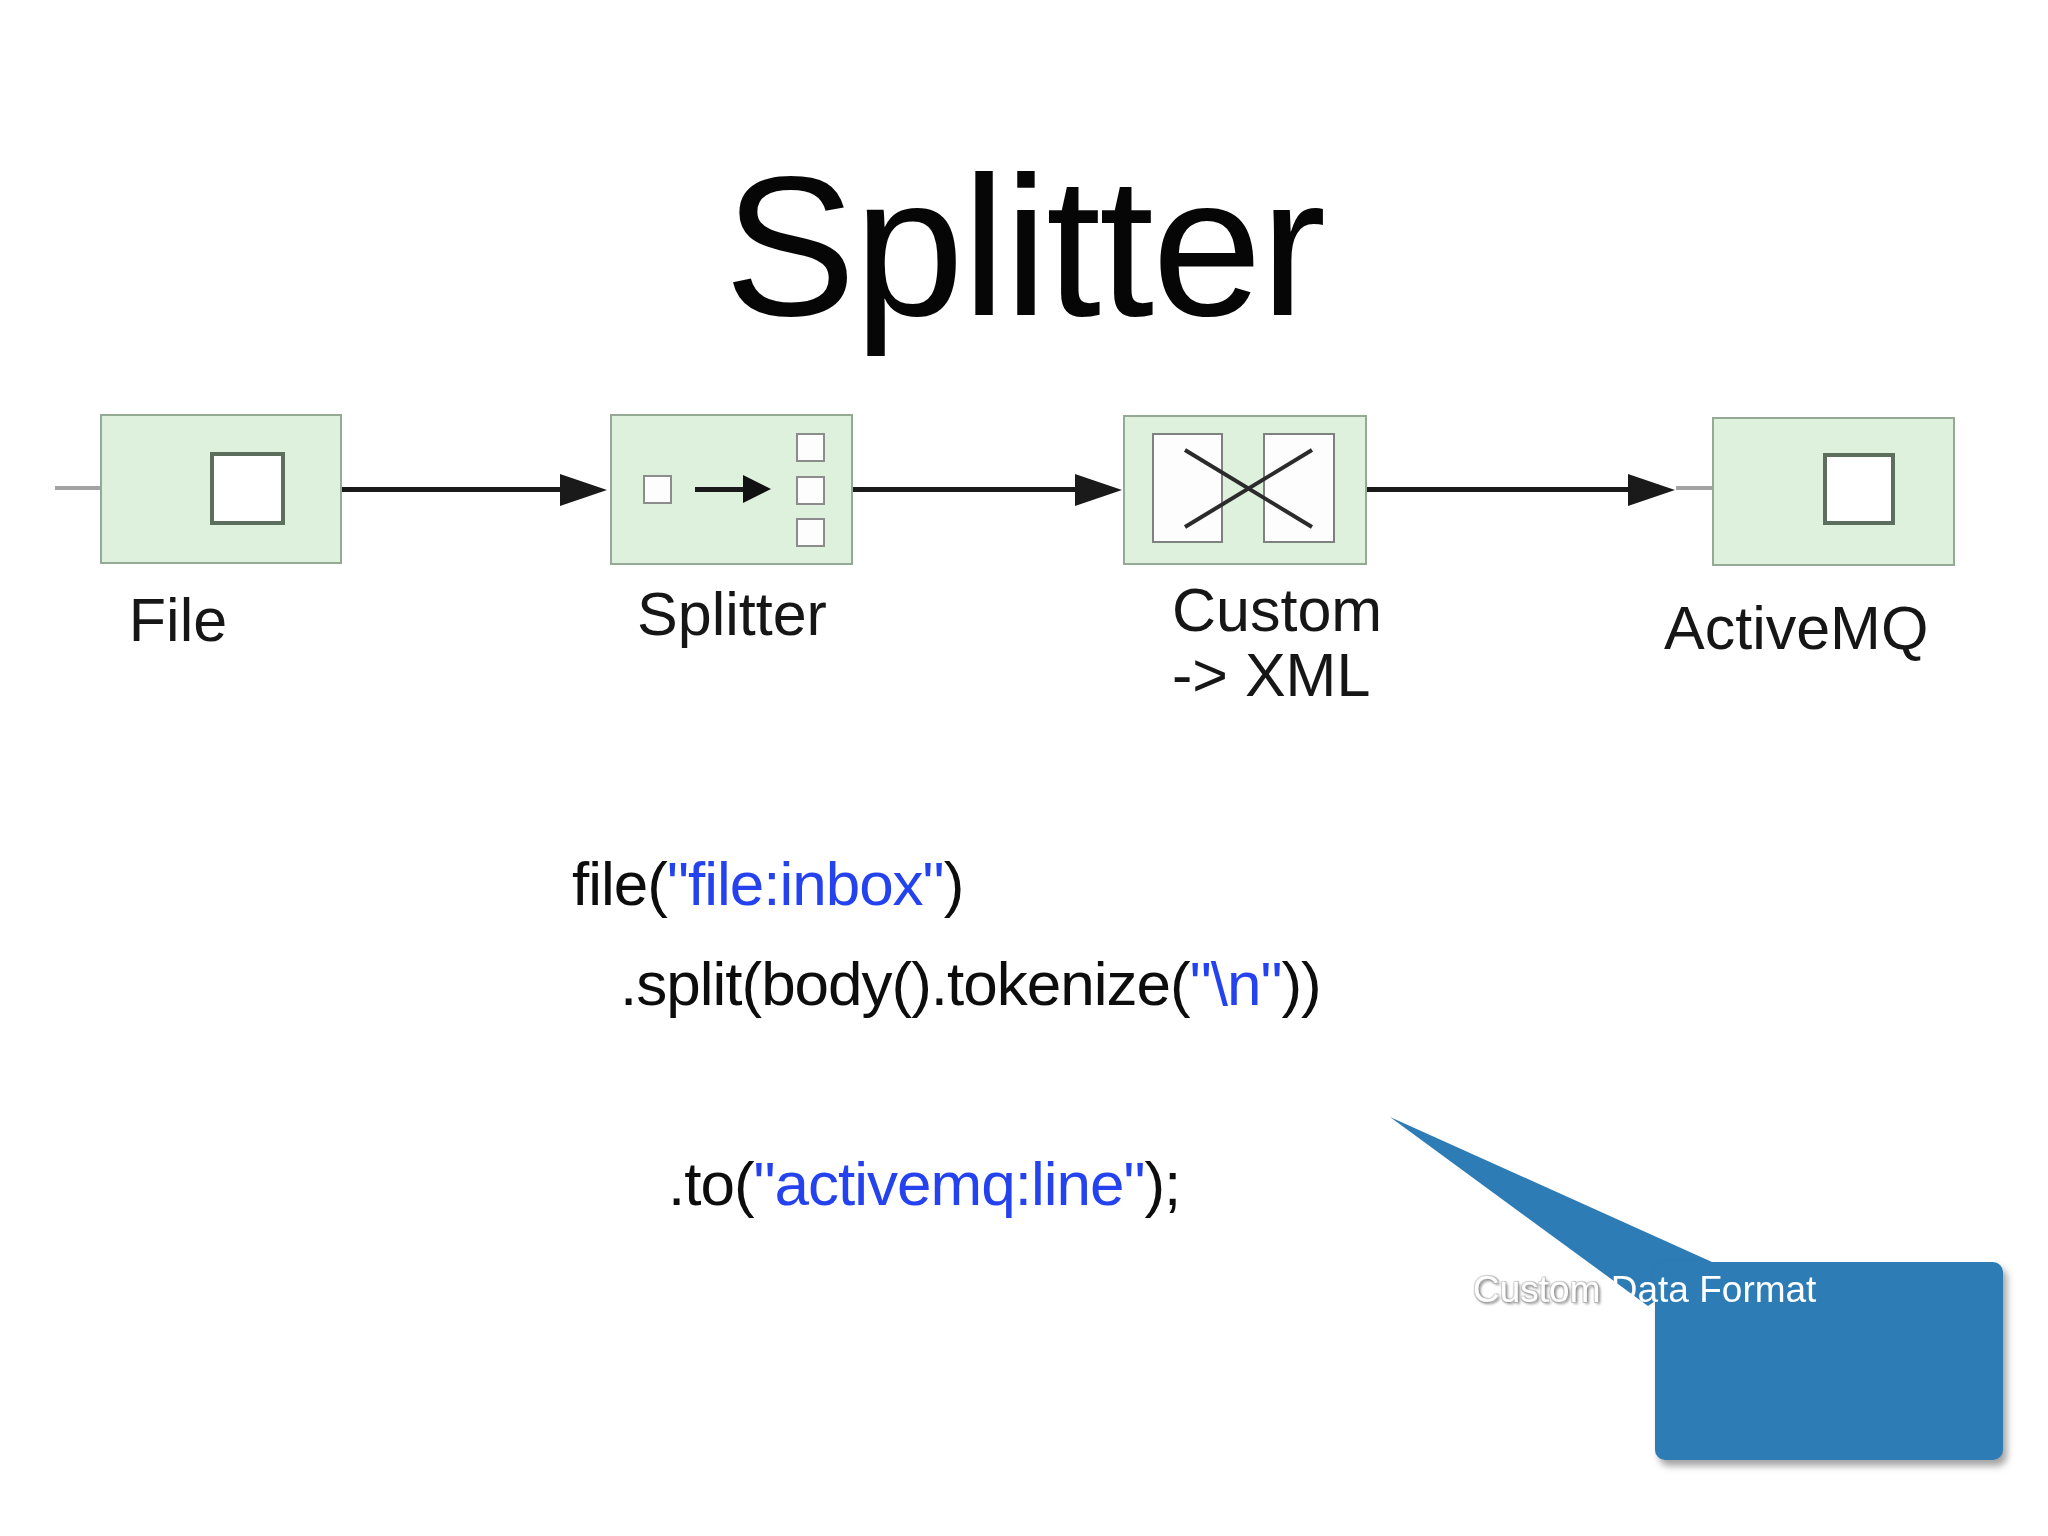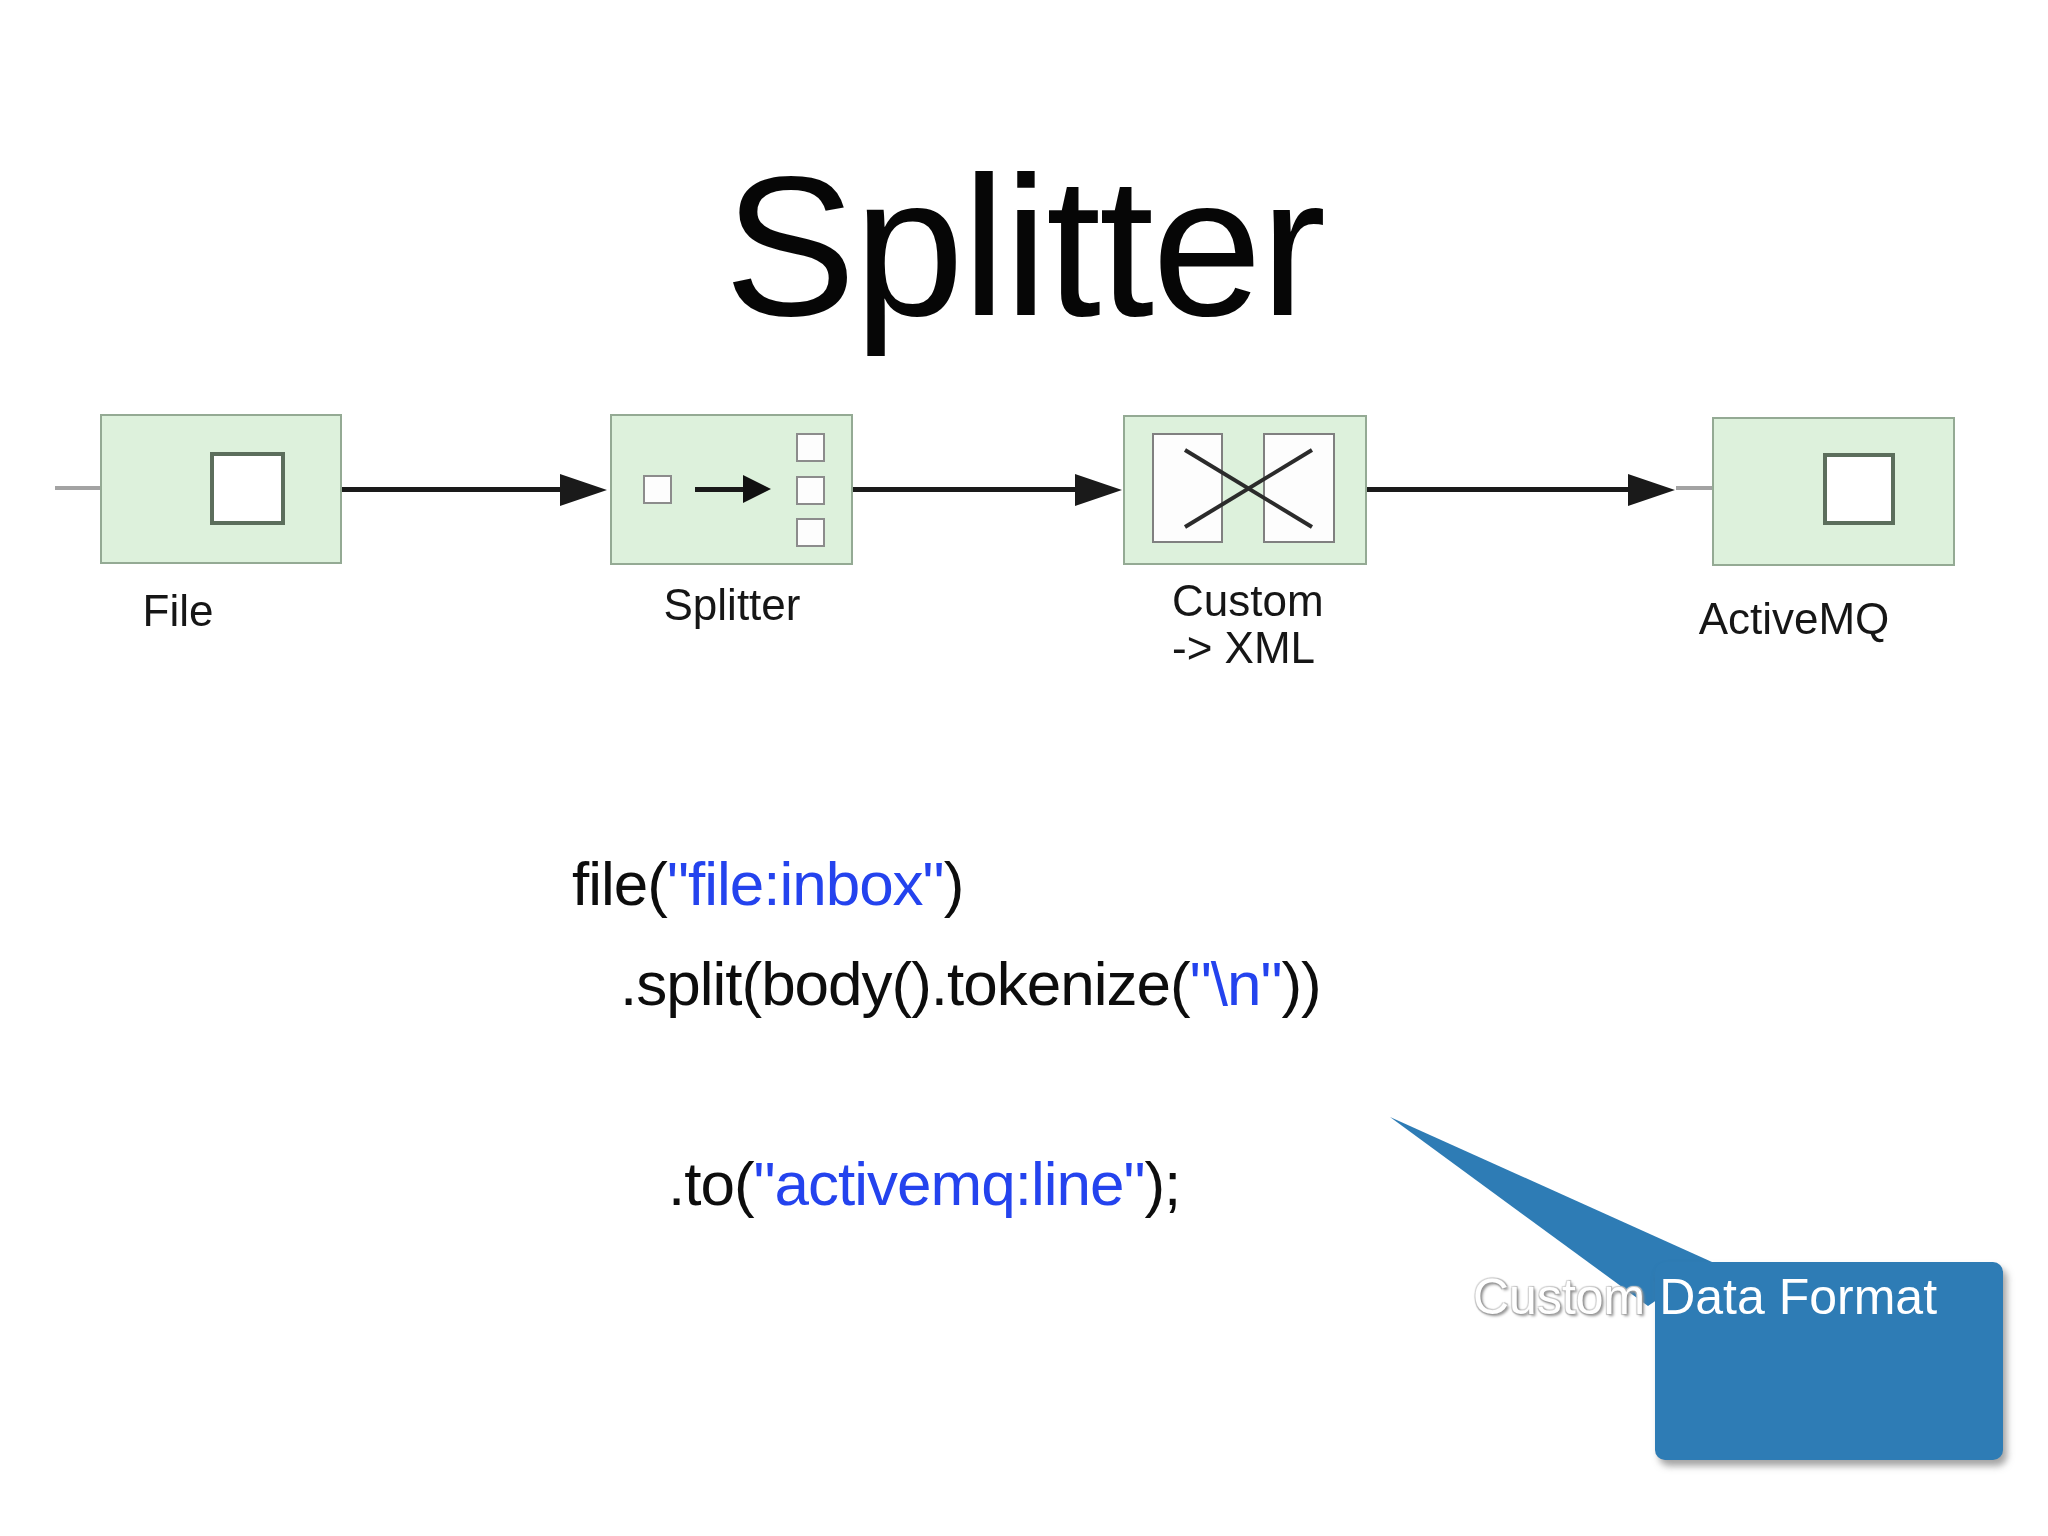--- a/index.html
+++ b/index.html
@@ -46,37 +46,37 @@
   }
   .head-black-sm{
     width:0;height:0;border-top:14px solid transparent;border-bottom:14px solid transparent;
     border-left:28px solid #111;
   }
   .head-gray{
     width:0;height:0;border-top:16px solid transparent;border-bottom:16px solid transparent;
     border-left:34px solid var(--arrow-gray);
   }
   .node-label{
-    font-size:44px;color:#161616;line-height:1.06;
+    font-size:61px;color:#161616;line-height:1.06;
   }
   
   .code-line{
     position:absolute;white-space:pre;
     font-size:62px;line-height:1.0;color:var(--code-color);
     letter-spacing:-1px;
   }
   .c-literal{color:var(--literal-color);}
   
   .callout-box{
     left:1655px;top:1262px;width:348px;height:198px;border-radius:10px;
     background:var(--callout-fill);
     box-shadow:4px 6px 7px rgba(90,90,90,0.55);
   }
   .callout-text{
-    left:1473px;top:1270px;font-size:50px;line-height:1.1;white-space:pre;
+    left:1473px;top:1270px;font-size:37px;line-height:1.1;white-space:pre;
   }
   .ghost-word{
     color:#ffffff;
     text-shadow:2px 2px 3px #8f8f8f,-1px -1px 1px #d6d6d6,1px -1px 1px #bdbdbd,-1px 1px 1px #bdbdbd;
   }
   .white-word{color:#ffffff;}
 </style>
 </head>
 <body style="--node-fill: #ddf1dc; --node-border: #94aa94; --square-border: #5c6e5c; --small-square-border: #8c8c8c; --arrow-black: #1a1a1a; --arrow-gray: #a3a3a3; --code-color: #0d0d0d; --literal-color: #2443ee; --callout-fill: #2e7cb5;">
 

